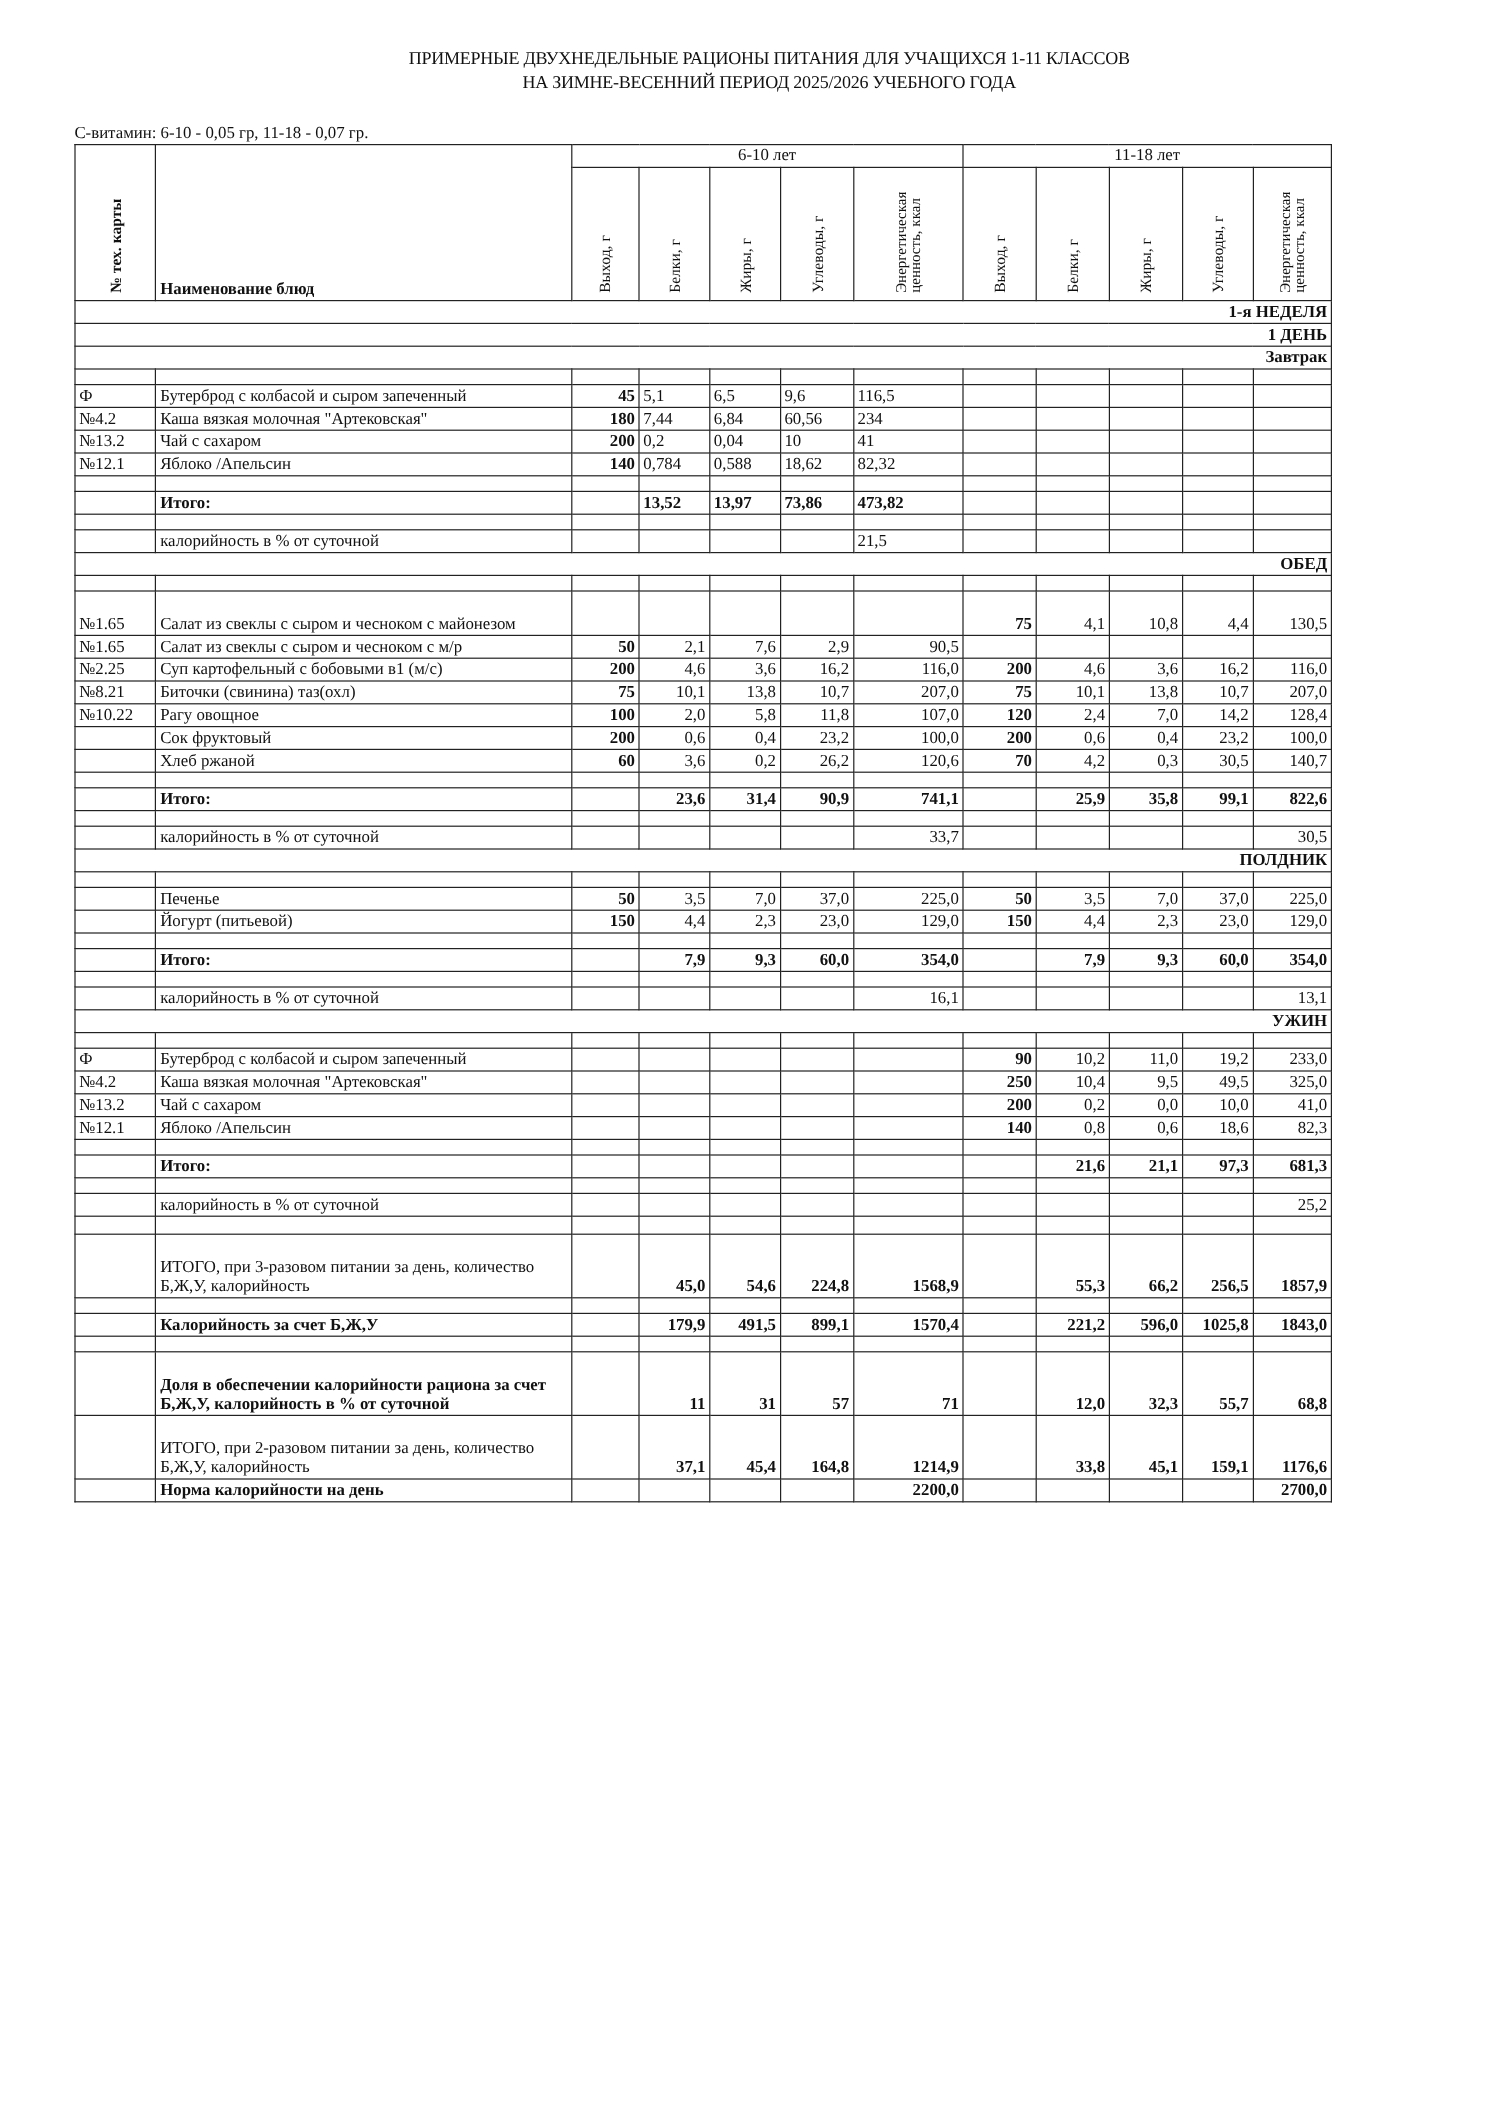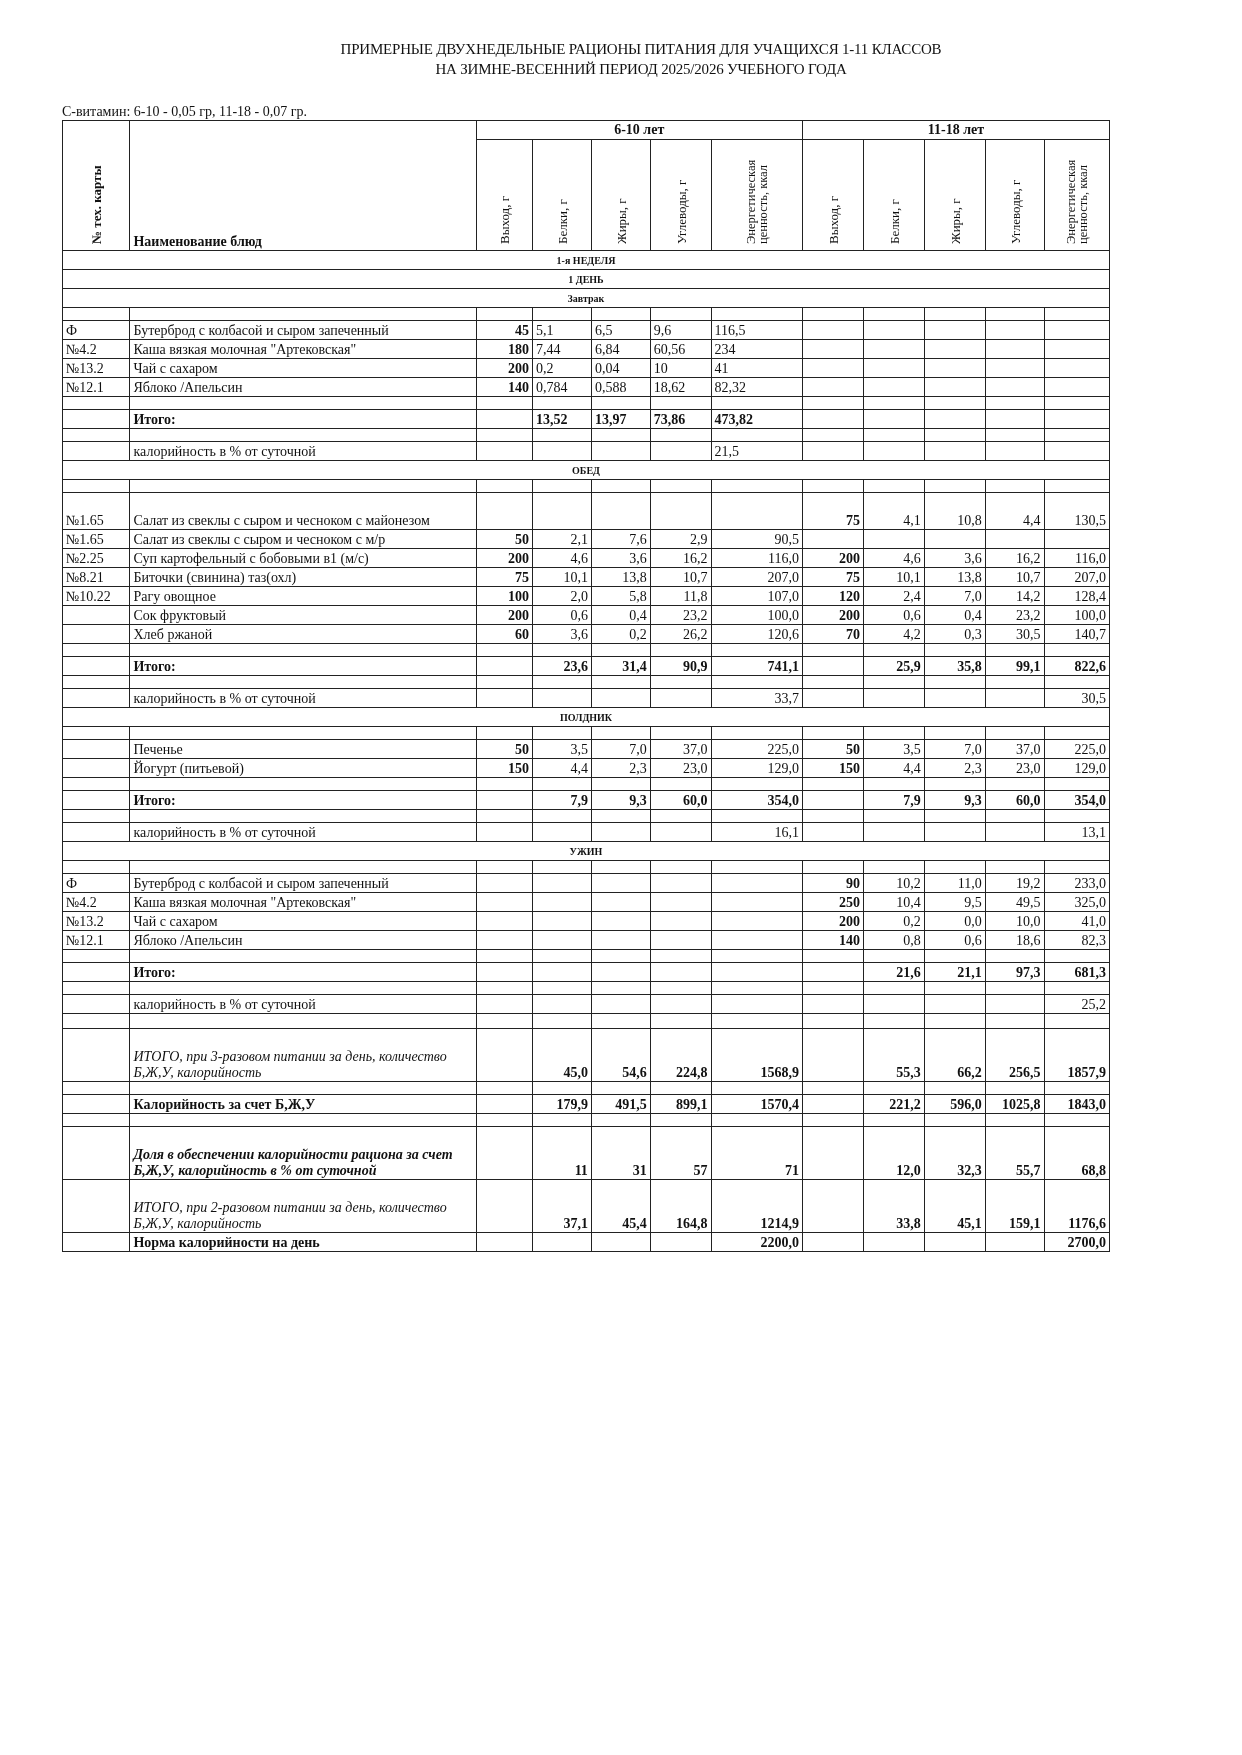--- a/index.html
+++ b/index.html
@@ -15,33 +15,33 @@
   .c-out { width:52px; }
   .c-b { width:54px; }
   .c-f { width:54px; }
   .c-u { width:56px; }
   .c-e { width:84px; }
   .c-out2 { width:56px; }
   .c-b2 { width:56px; }
   .c-f2 { width:56px; }
   .c-u2 { width:54px; }
   .c-e2 { width:60px; }
-  .hdr-age { text-align:center; font-weight:bold; font-size:14px; height:18px !important; vertical-align:middle !important; }
+  .hdr-age { text-align:center; font-weight:normal; font-size:14px; height:18px !important; vertical-align:middle !important; }
   .vh { height:110px !important; position:relative; }
   .vh span { position:absolute; left:50%; bottom:6px; transform-origin:left bottom; transform:rotate(-90deg) translateY(50%); white-space:nowrap; font-size:13px; line-height:13px; }
   .vh span.multi { white-space:normal; width:104px; line-height:12px; font-size:12.5px; }
   .name-head { font-weight:bold; vertical-align:bottom !important; }
-  .section td.sec { text-align:center; font-weight:bold; font-size:10px; }
+  .section td.sec { text-align:right; font-weight:bold; font-size:14px; }
   .num { text-align:right; }
   .ctr { text-align:left; }
   .b { font-weight:bold; }
   .dish td { height:17px; }
   .wrap { white-space:normal !important; line-height:16px; }
   .tall { height:36px !important; }
-  .tall3 { height:52px !important;font-style:italic; }
+  .tall3 { height:52px !important; }
   .blank td { height:14px; }
 </style>
 </head>
 <body>
 
 <div class="title l1">ПРИМЕРНЫЕ ДВУХНЕДЕЛЬНЫЕ РАЦИОНЫ ПИТАНИЯ ДЛЯ УЧАЩИХСЯ 1-11 КЛАССОВ</div>
 <div class="title l2">НА ЗИМНЕ-ВЕСЕННИЙ ПЕРИОД 2025/2026 УЧЕБНОГО ГОДА</div>
 <div class="vitc">С-витамин: 6-10 - 0,05 гр, 11-18 - 0,07 гр.</div>
 
 <table class="menu">

